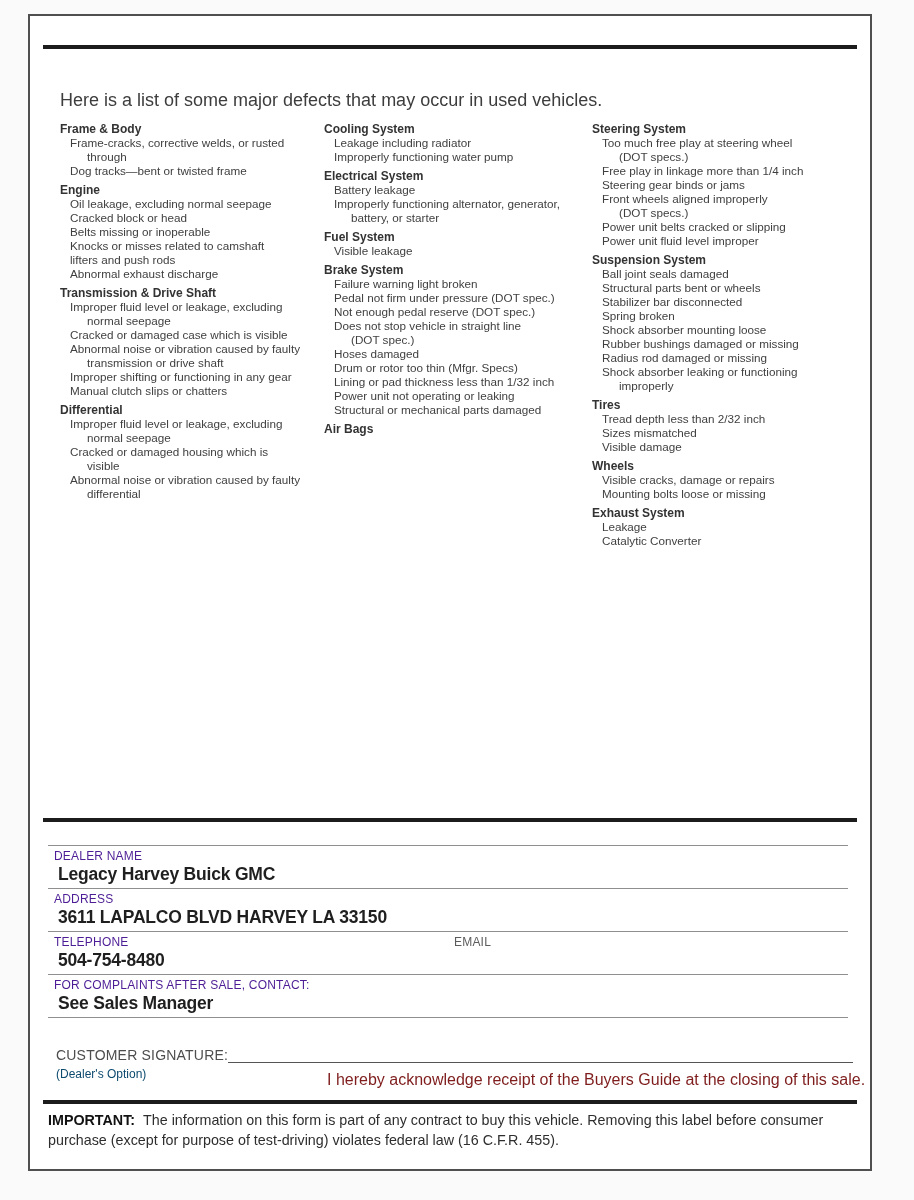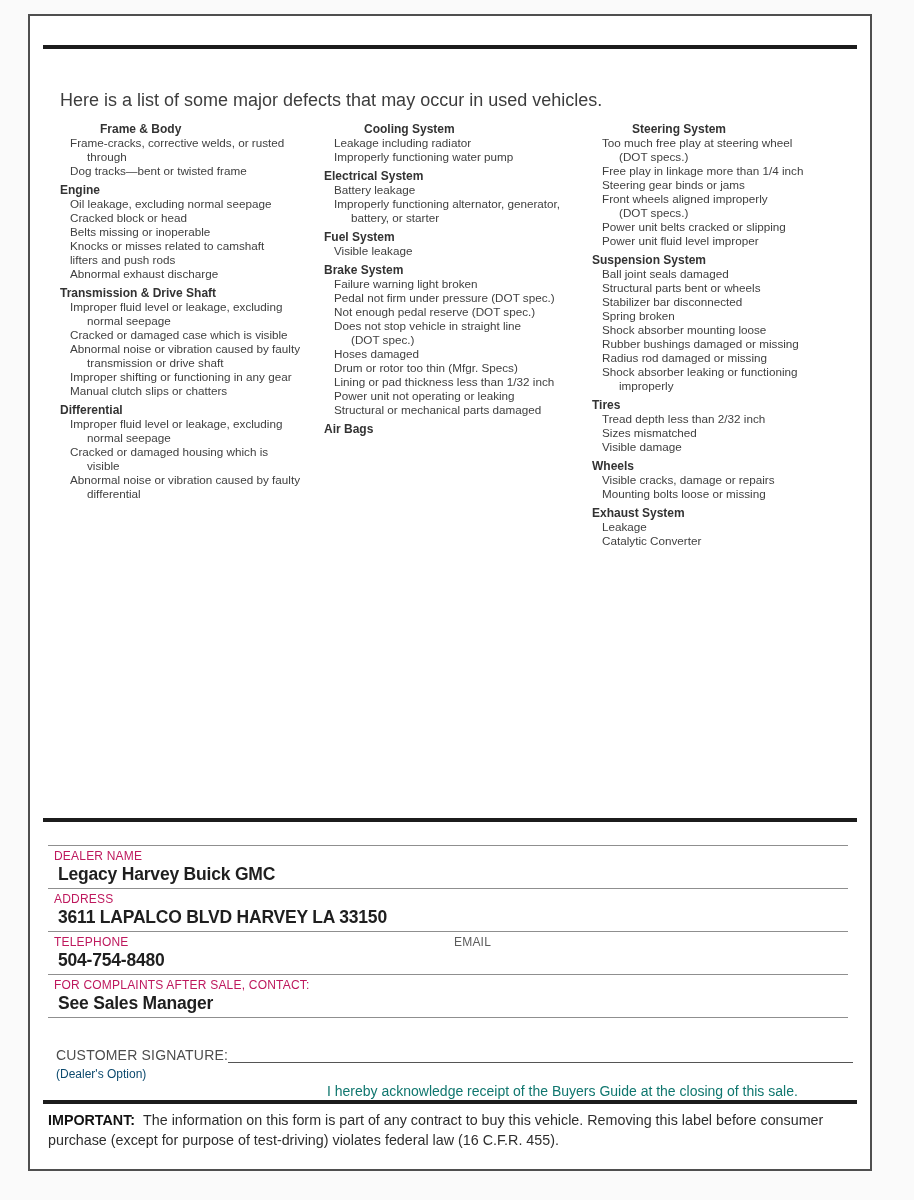--- a/index.html
+++ b/index.html
@@ -28,34 +28,34 @@
     font-size:18px; color:#3d3d3d;
   }
   .col { position:absolute; top:106px; }
   .col-1 { left:30px;  width:264px; }
   .col-2 { left:294px; width:268px; }
   .col-3 { left:562px; width:268px; }
   .sec-heading {
     font-weight:bold; font-size:12px; line-height:14px;
     margin-top:5px; color:#333; white-space:nowrap;
   }
-  .sec:first-child .sec-heading { margin-top:0;margin-left:40px; }
+  .sec:first-child .sec-heading { margin-top:0; }
   .line {
     font-size:11.7px; line-height:14px; color:#3f3f3f;
     padding-left:10px; white-space:nowrap;
   }
   .line.cont { padding-left:27px; }
   
   .fields {
     position:absolute; left:18px; top:829px; width:800px;
     border-bottom:1px solid #8f8f8f;
   }
   .frow { border-top:1px solid #8f8f8f; height:43px; position:relative; }
   .flabel {
-    font-size:12px; color:#be185d; padding:3px 0 0 6px;
+    font-size:12px; color:#4c1d95; padding:3px 0 0 6px;
     letter-spacing:0.2px;
   }
   .flabel2 { position:absolute; left:406px; top:3px; font-size:12px; color:#5c5c5c; letter-spacing:0.2px; }
   .fvalue {
     font-size:17.5px; font-weight:600; color:#1f1f1f;
     padding-left:10px; margin-top:1px; letter-spacing:-0.2px;
   }
   .sig-label {
     position:absolute; left:26px; top:1031px;
     font-size:14px; color:#4d4d4d; letter-spacing:0.2px;
@@ -63,21 +63,21 @@
   .sig-line {
     position:absolute; left:198px; top:1046px; width:625px;
     border-bottom:1.5px solid #555;
   }
   .sig-note {
     position:absolute; left:26px; top:1051px;
     font-size:12px; color:#0c4a6e;
   }
   .sig-ack {
     position:absolute; left:297px; top:1055px;
-    font-size:14px; color:#0f766e;margin-top:12px;
+    font-size:16px; color:#7f1d1d;
   }
   .important {
     position:absolute; left:18px; top:1094px; width:806px;
     font-size:14.3px; line-height:20px; color:#2e2e2e;
   }
   .important b { color:#111; }
 </style>
 </head>
 <body>
 

